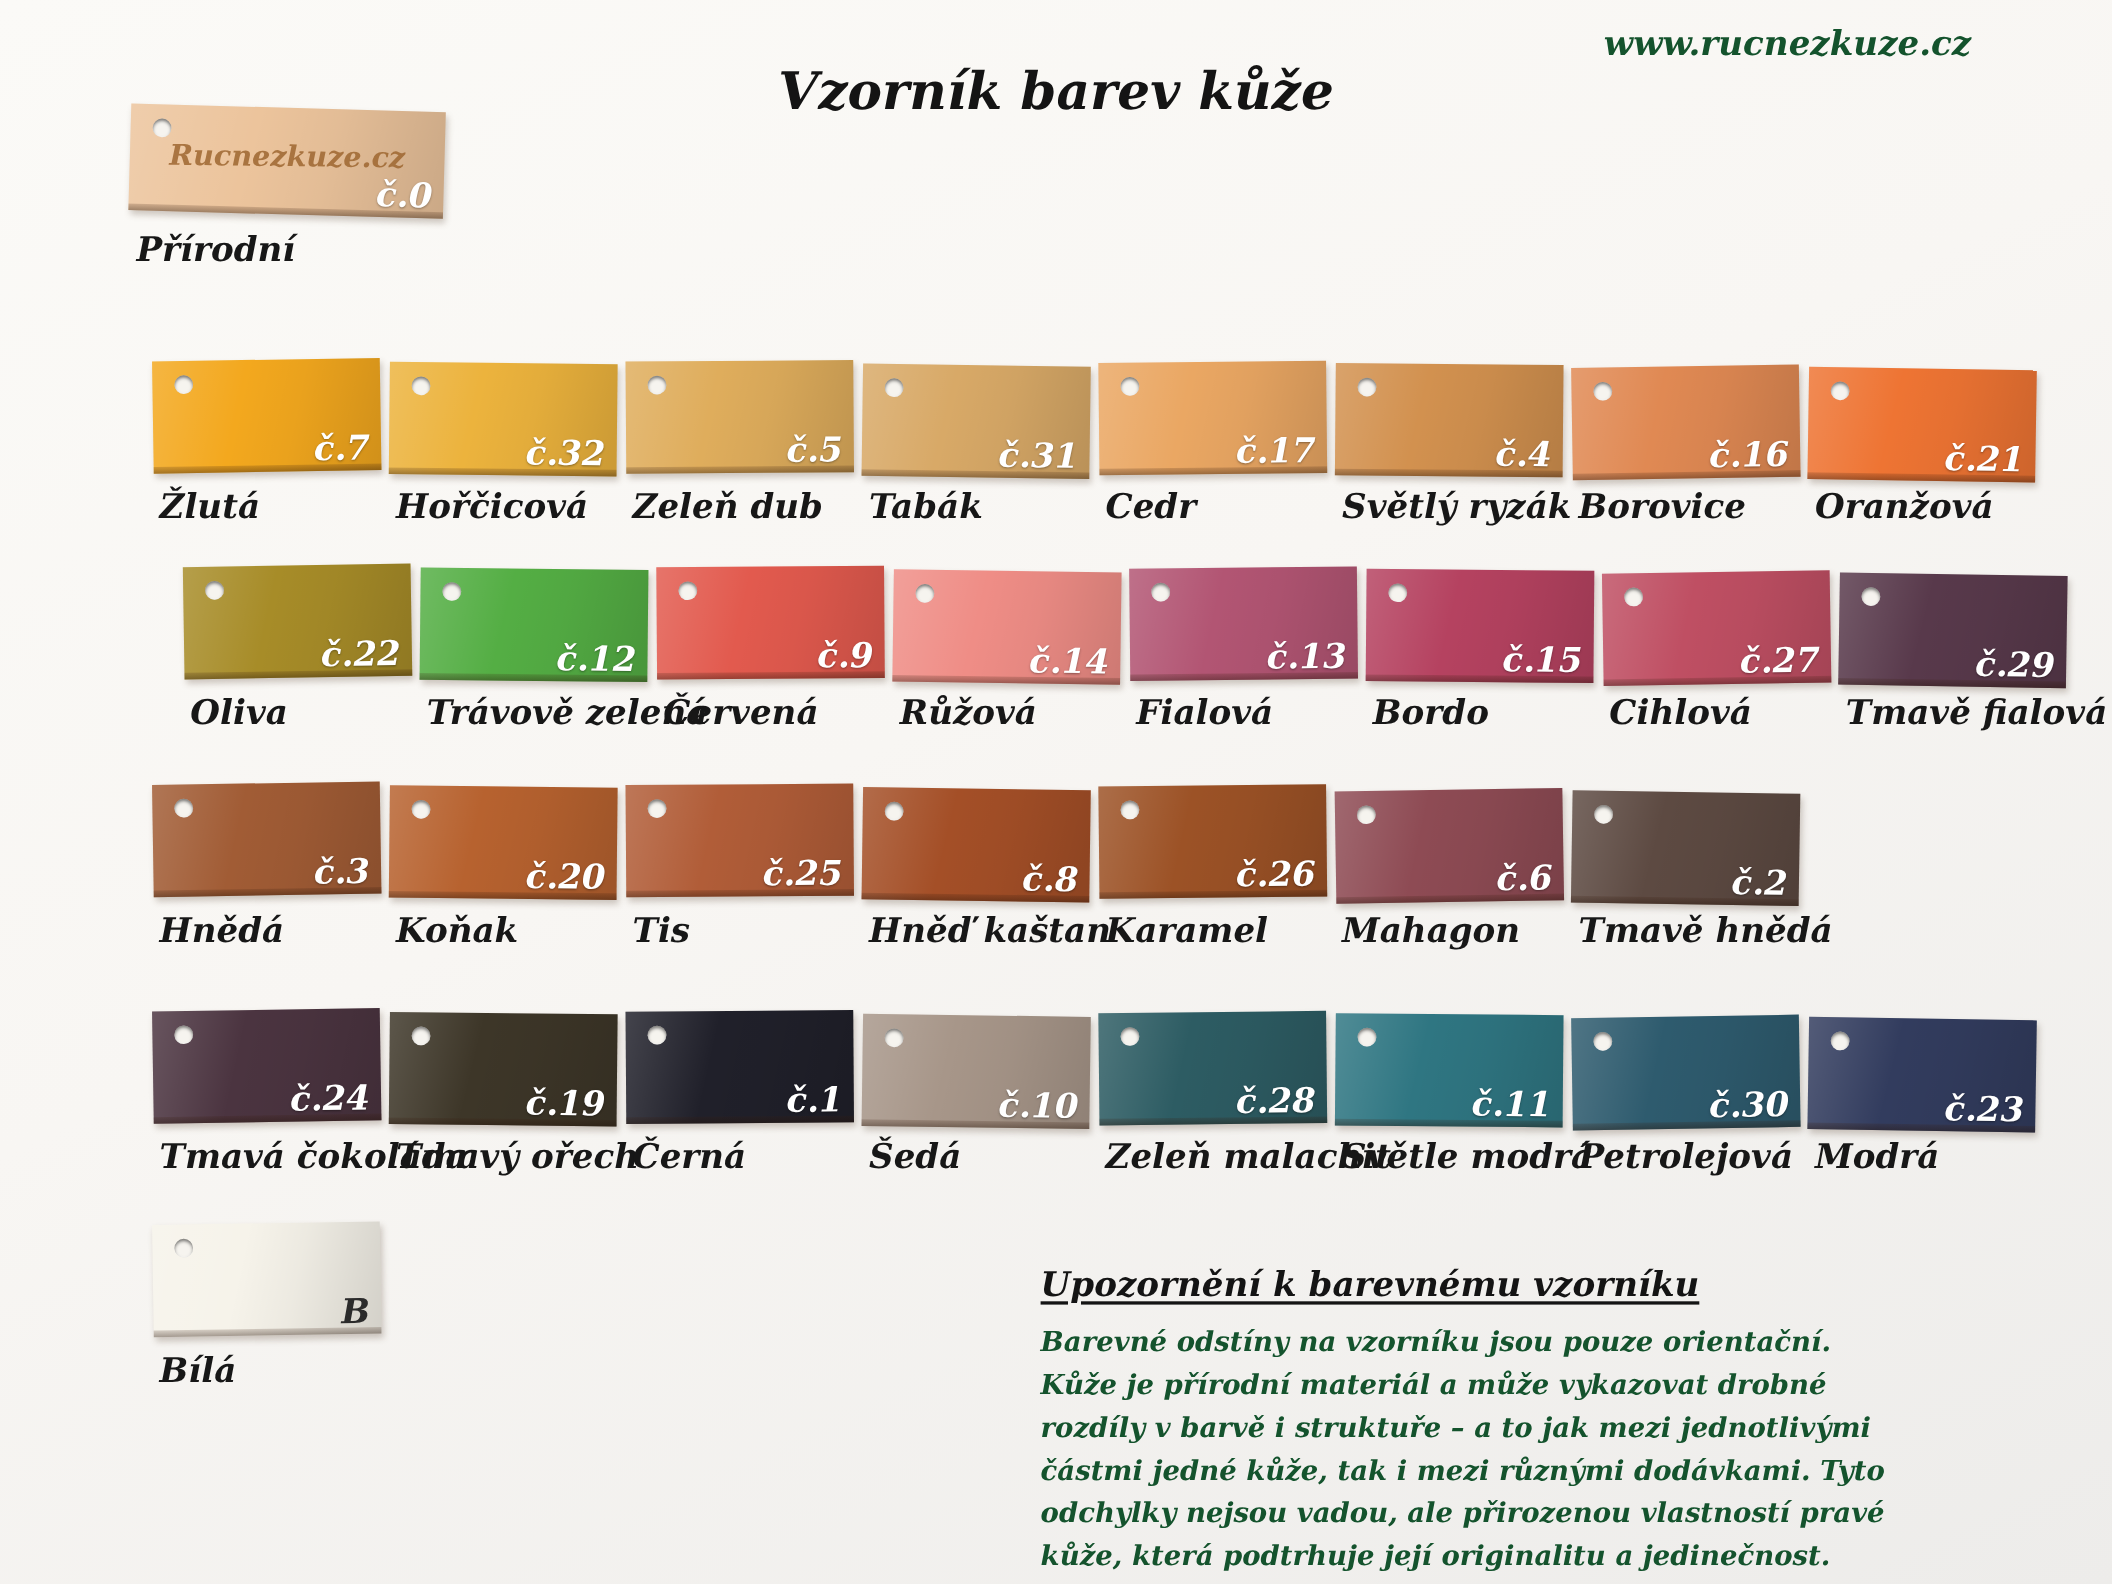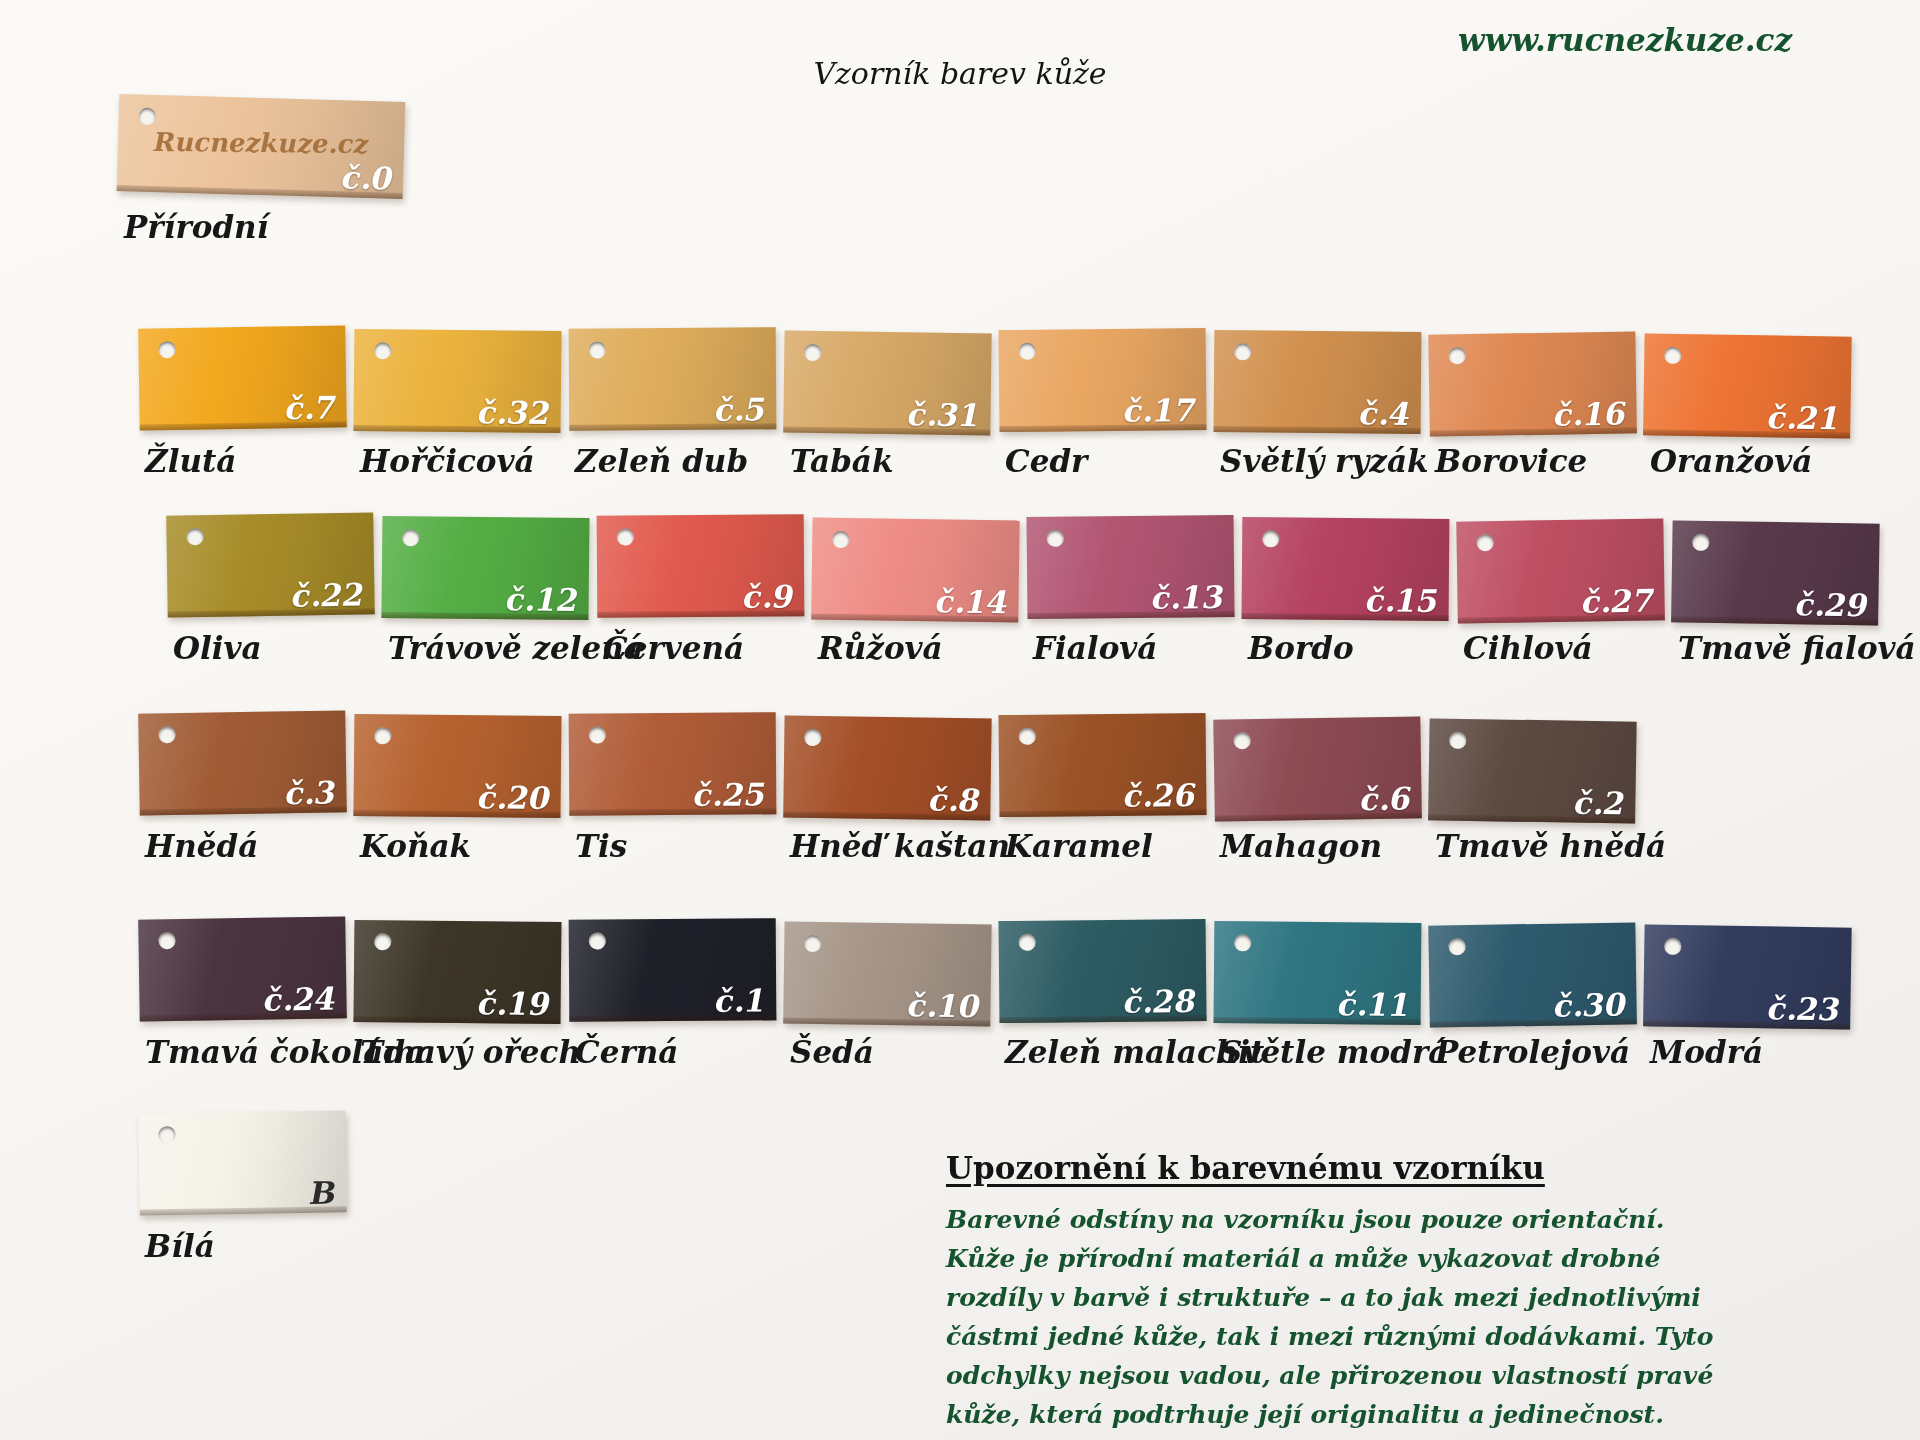--- a/index.html
+++ b/index.html
@@ -8,21 +8,21 @@
     background:linear-gradient(155deg,#fbfaf7 0%,#f8f6f3 45%,#edecea 100%);
     font-family:"DejaVu Serif","Liberation Serif",serif;
     color:#171717;
   }
   .url{
     position:absolute;top:22px;right:128px;
     font-size:31px;font-weight:bold;font-style:italic;color:#14532d;
   }
   .title{
     position:absolute;top:56px;left:0;width:100%;text-align:center;
-    font-size:30px;font-weight:normal;font-style:italic;color:#141414;
+    font-size:47px;font-weight:bold;font-style:italic;color:#141414;
   }
   .swatch{
     position:relative;width:207px;height:102px;
     background-image:linear-gradient(103deg,rgba(255,255,255,.16) 0%,rgba(255,255,255,0) 38%,rgba(0,0,0,.04) 62%,rgba(0,0,0,.14) 100%);
     box-shadow:2px 4px 6px rgba(90,70,50,.28);
   }
   .hole{
     position:absolute;left:20px;top:13px;width:17px;height:17px;border-radius:50%;
     background:#f6f4ef;
     box-shadow:inset 0 2px 3px rgba(0,0,0,.5), inset 0 -1px 1px rgba(255,255,255,.45);
@@ -44,21 +44,21 @@
   .cell{width:207px;flex:0 0 207px;}
   .natural{position:absolute;left:118px;top:98px;width:286px;}
   .natural .swatch{width:286px;height:97px;transform:rotate(1.6deg);}
   .brand{
     position:absolute;left:0;right:0;top:30px;text-align:center;
     font-size:26px;font-weight:bold;font-style:italic;color:rgba(158,102,48,.85);
     transform:rotate(-1deg);
   }
   .notice{position:absolute;left:946px;top:1150px;}
   .nheading{
-    font-size:31px;font-weight:bold;color:#141414;
+    font-size:31px;font-weight:bold;font-style:italic;color:#141414;
     text-decoration:underline;text-underline-offset:5px;margin-bottom:14px;white-space:nowrap;
   }
   .nline{
     font-size:25px;font-weight:bold;font-style:italic;color:#14532d;
     line-height:39px;white-space:nowrap;
   }
 </style>
 </head>
 <body>
 

